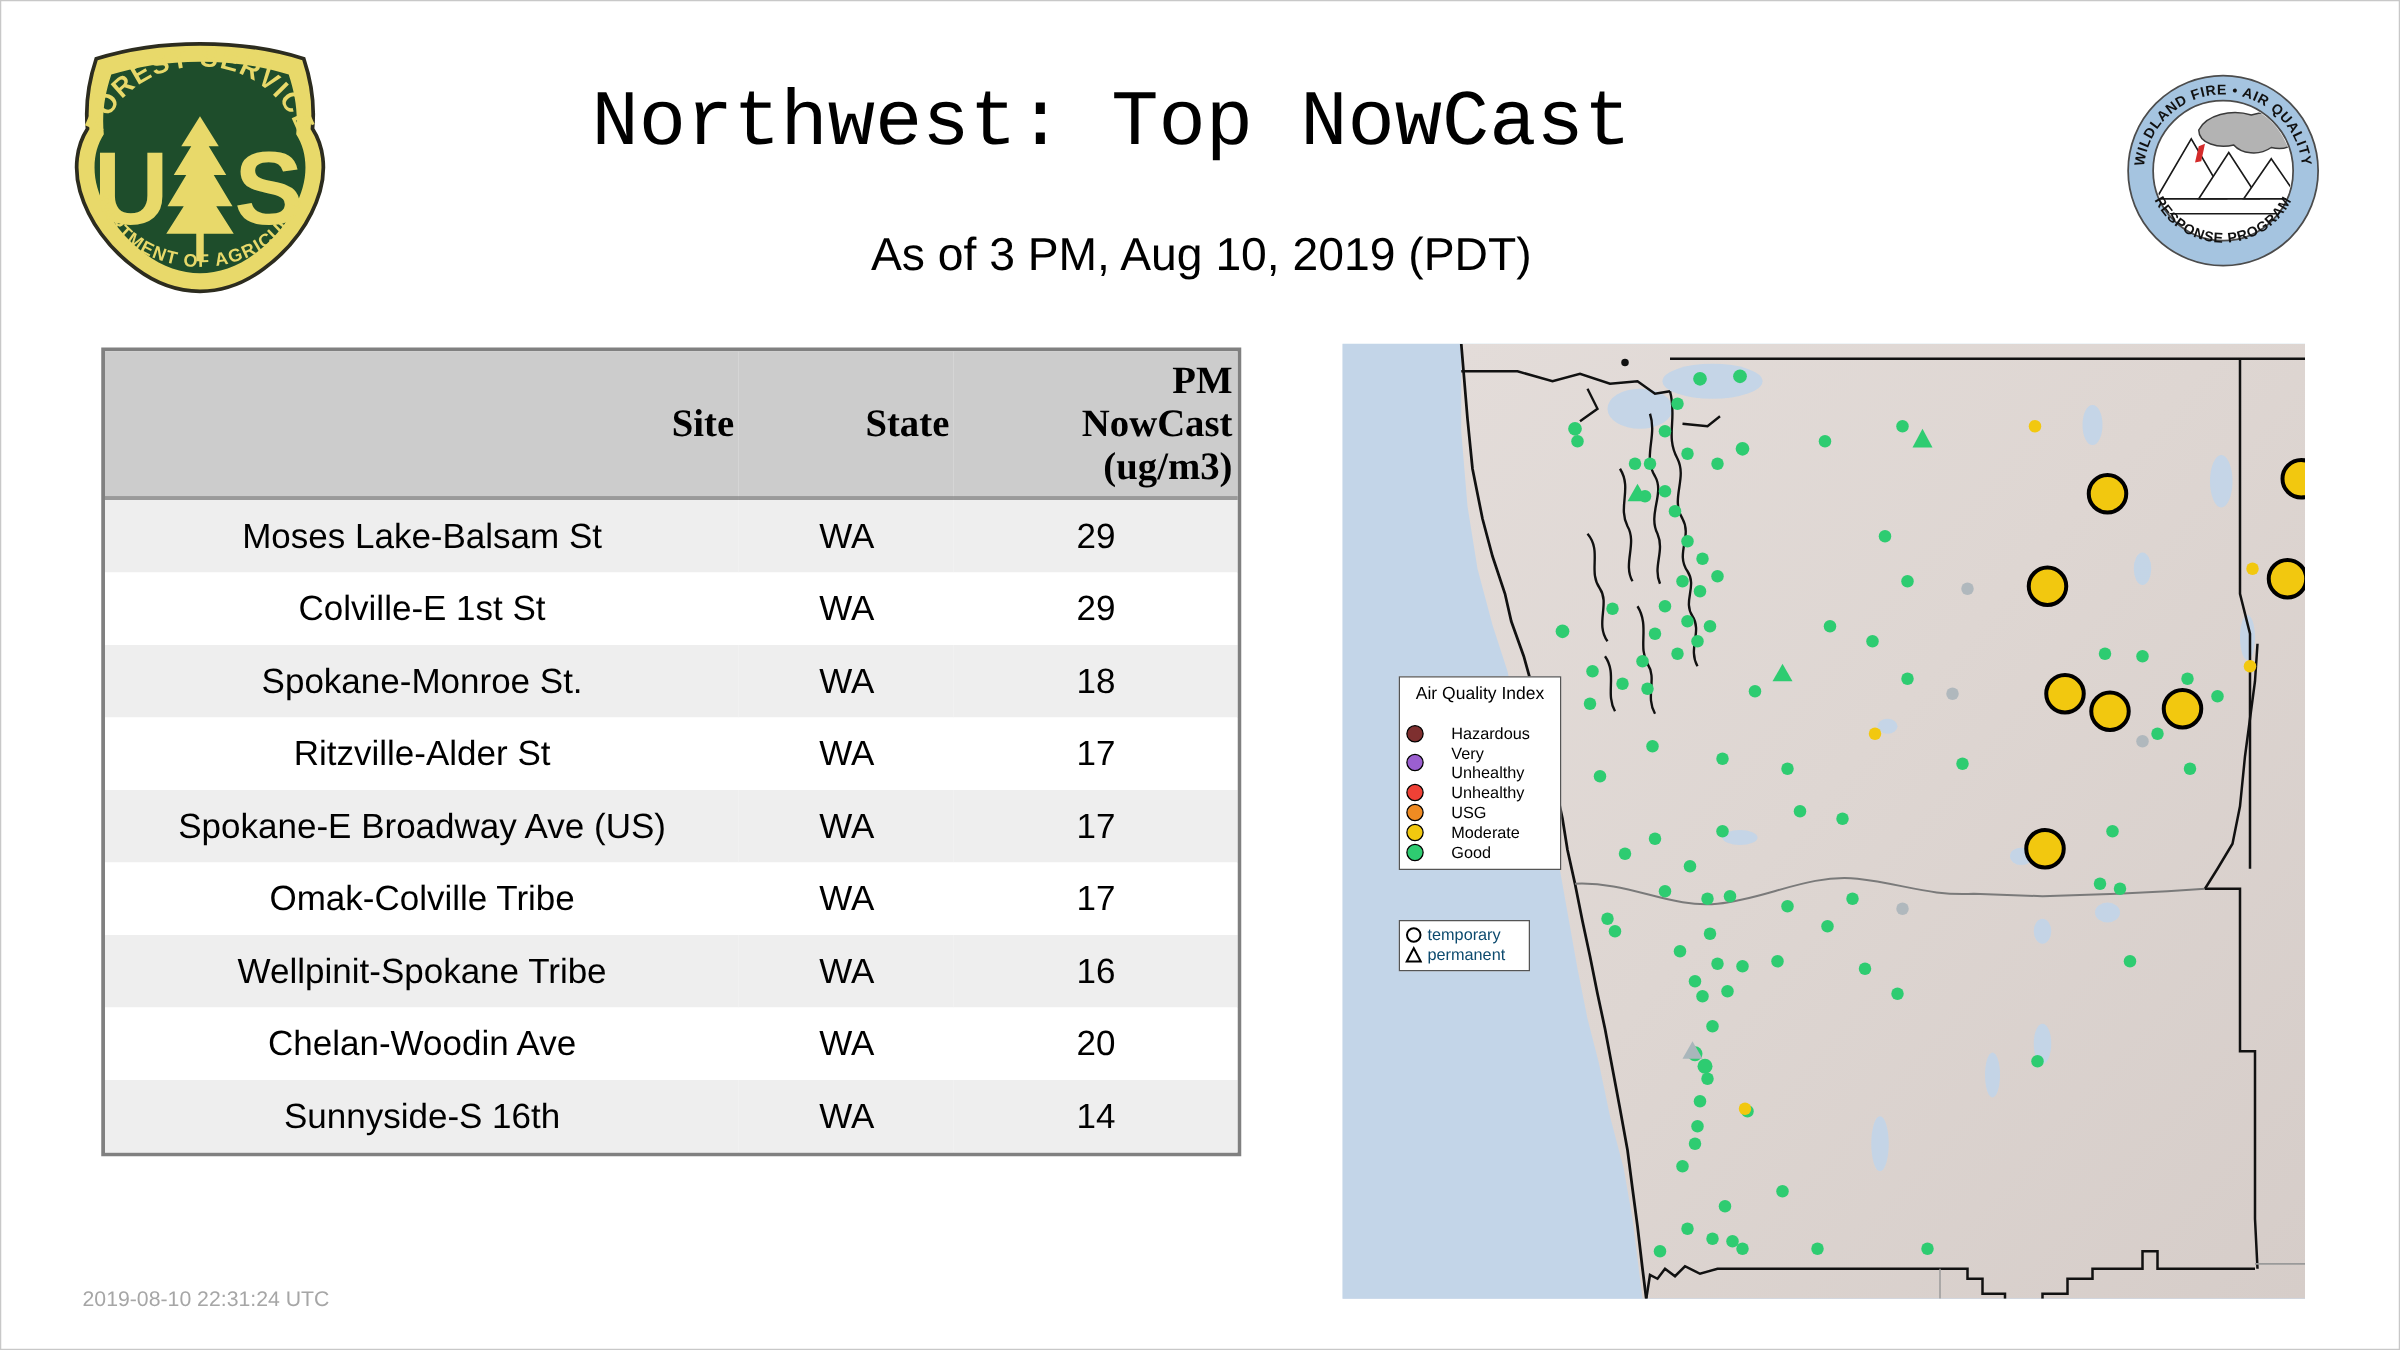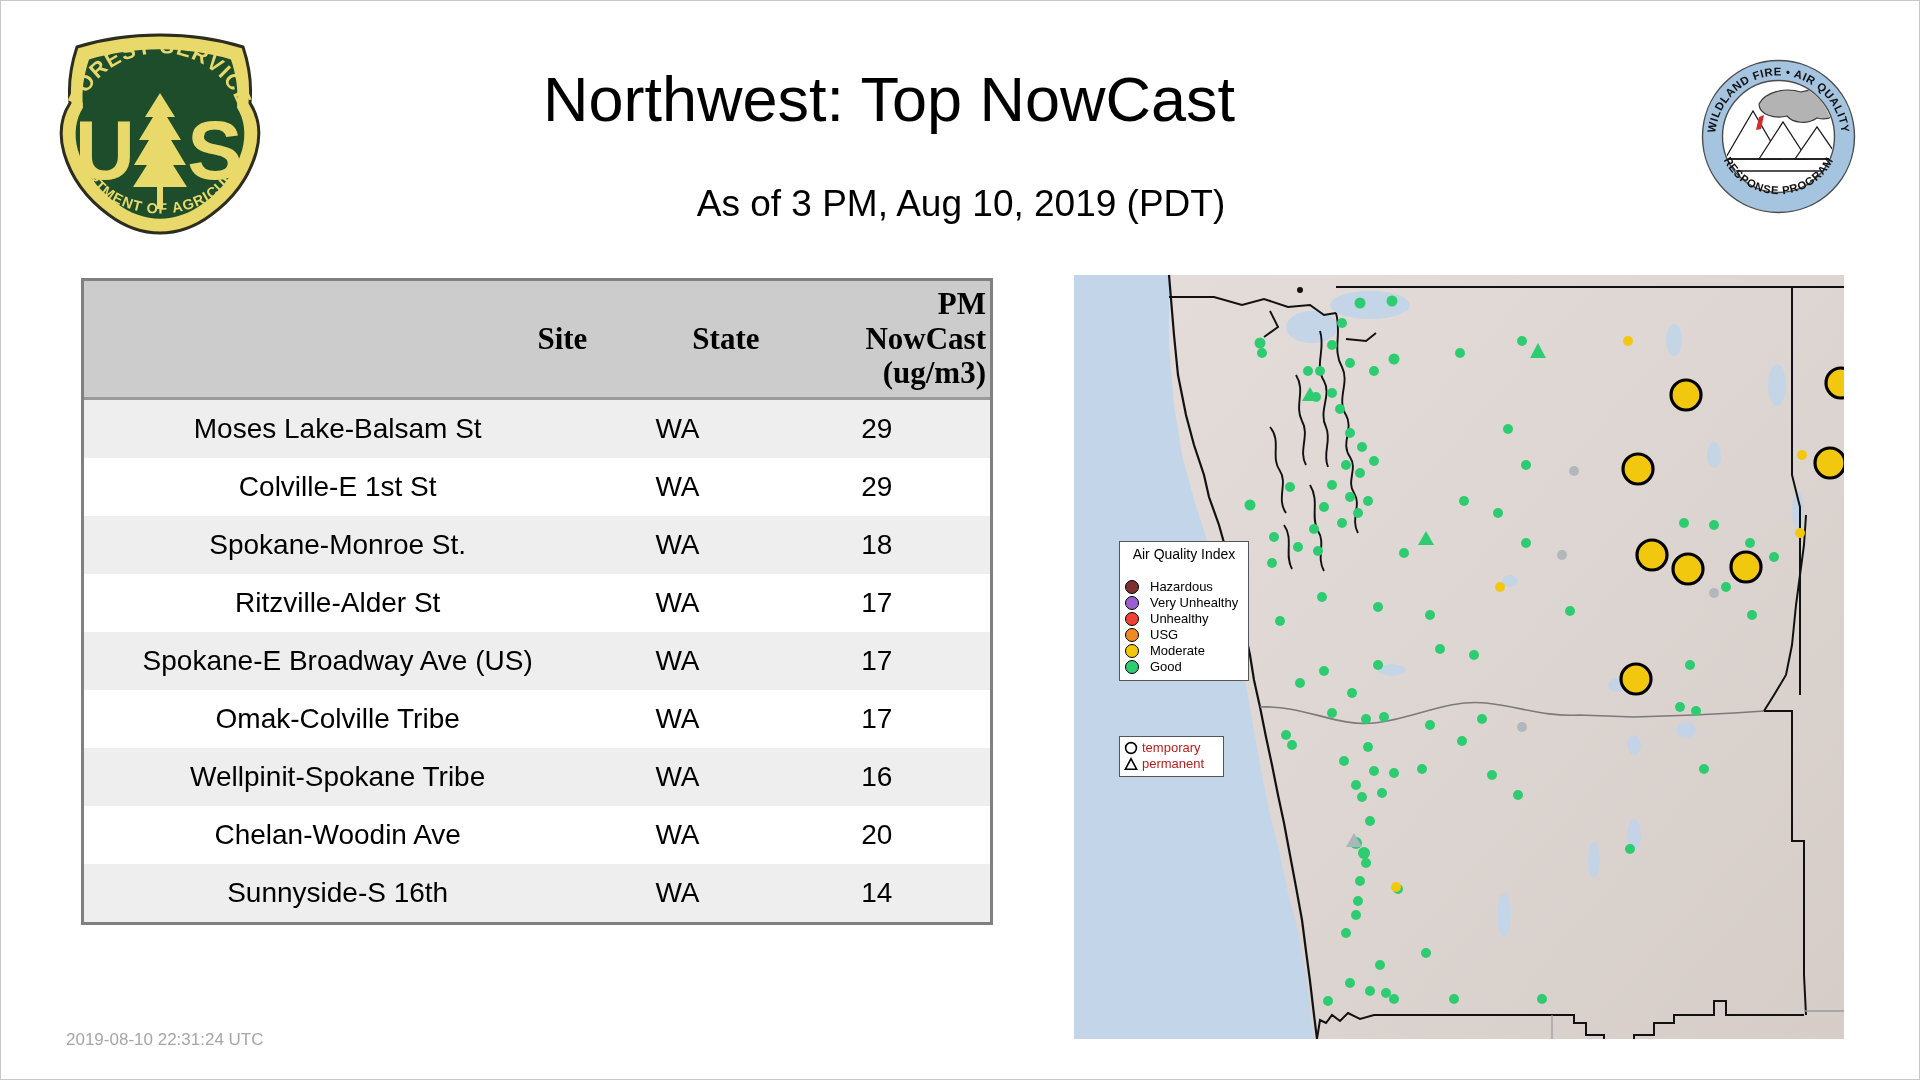--- a/index.html
+++ b/index.html
@@ -15,21 +15,21 @@
   #page{position:absolute;inset:0;}
 
   
   .logo-left{position:absolute;left:52px;top:30px;width:215px;height:205px;}
   .logo-right{position:absolute;left:1700px;top:58px;width:155px;height:155px;}
 
   
   .title{
     position:absolute;left:0;top:62px;width:1776px;text-align:center;
     font-size:63px;font-weight:400;color:#000;letter-spacing:0px;
-    font-family:Liberation Sans, sans-serif;
+    font-family:Liberation Mono, monospace;
   }
   .subtitle{
     position:absolute;left:0;top:182px;width:1920px;text-align:center;
     font-size:37px;font-weight:400;color:#000;
     font-family:"Liberation Sans", sans-serif;
   }
 
   
   .table-wrap{
     position:absolute;left:80px;top:277px;width:912px;
@@ -73,33 +73,33 @@
   .legend-aqi{
     position:absolute;left:1118px;top:540px;width:130px;
     background:#ffffff;border:1px solid #555;
     font-family:"Liberation Sans", sans-serif;
     padding:4px 5px 5px 5px;box-sizing:border-box;
   }
   .legend-aqi .lg-title{
     font-size:14px;color:#000;text-align:center;margin-bottom:17px;
   }
   .legend-aqi .lg-row{
-    display:flex;align-items:center;gap:11px;font-size:13px;color:#000;
+    display:flex;align-items:center;gap:22px;font-size:13px;color:#000;
     line-height:15px;margin-bottom:1px;
   }
   .lg-dot{width:12px;height:12px;border-radius:50%;border:1.3px solid #000;flex:0 0 auto;}
 
   .legend-type{
     position:absolute;left:1118px;top:735px;width:105px;
     background:#ffffff;border:1px solid #555;
     font-family:"Liberation Sans", sans-serif;
     padding:3px 5px 4px 4px;box-sizing:border-box;
   }
   .legend-type .lt-row{
-    display:flex;align-items:center;gap:4px;font-size:13px;color:#b91c1c;line-height:16px;
+    display:flex;align-items:center;gap:4px;font-size:13px;color:#0c4a6e;line-height:16px;
   }
 </style>
 </head>
 <body>
 
 <div id="page">
 
   <div class="logo-left">
     <svg viewBox="0 0 215 205" width="215" height="205" aria-hidden="true">
       <defs>

